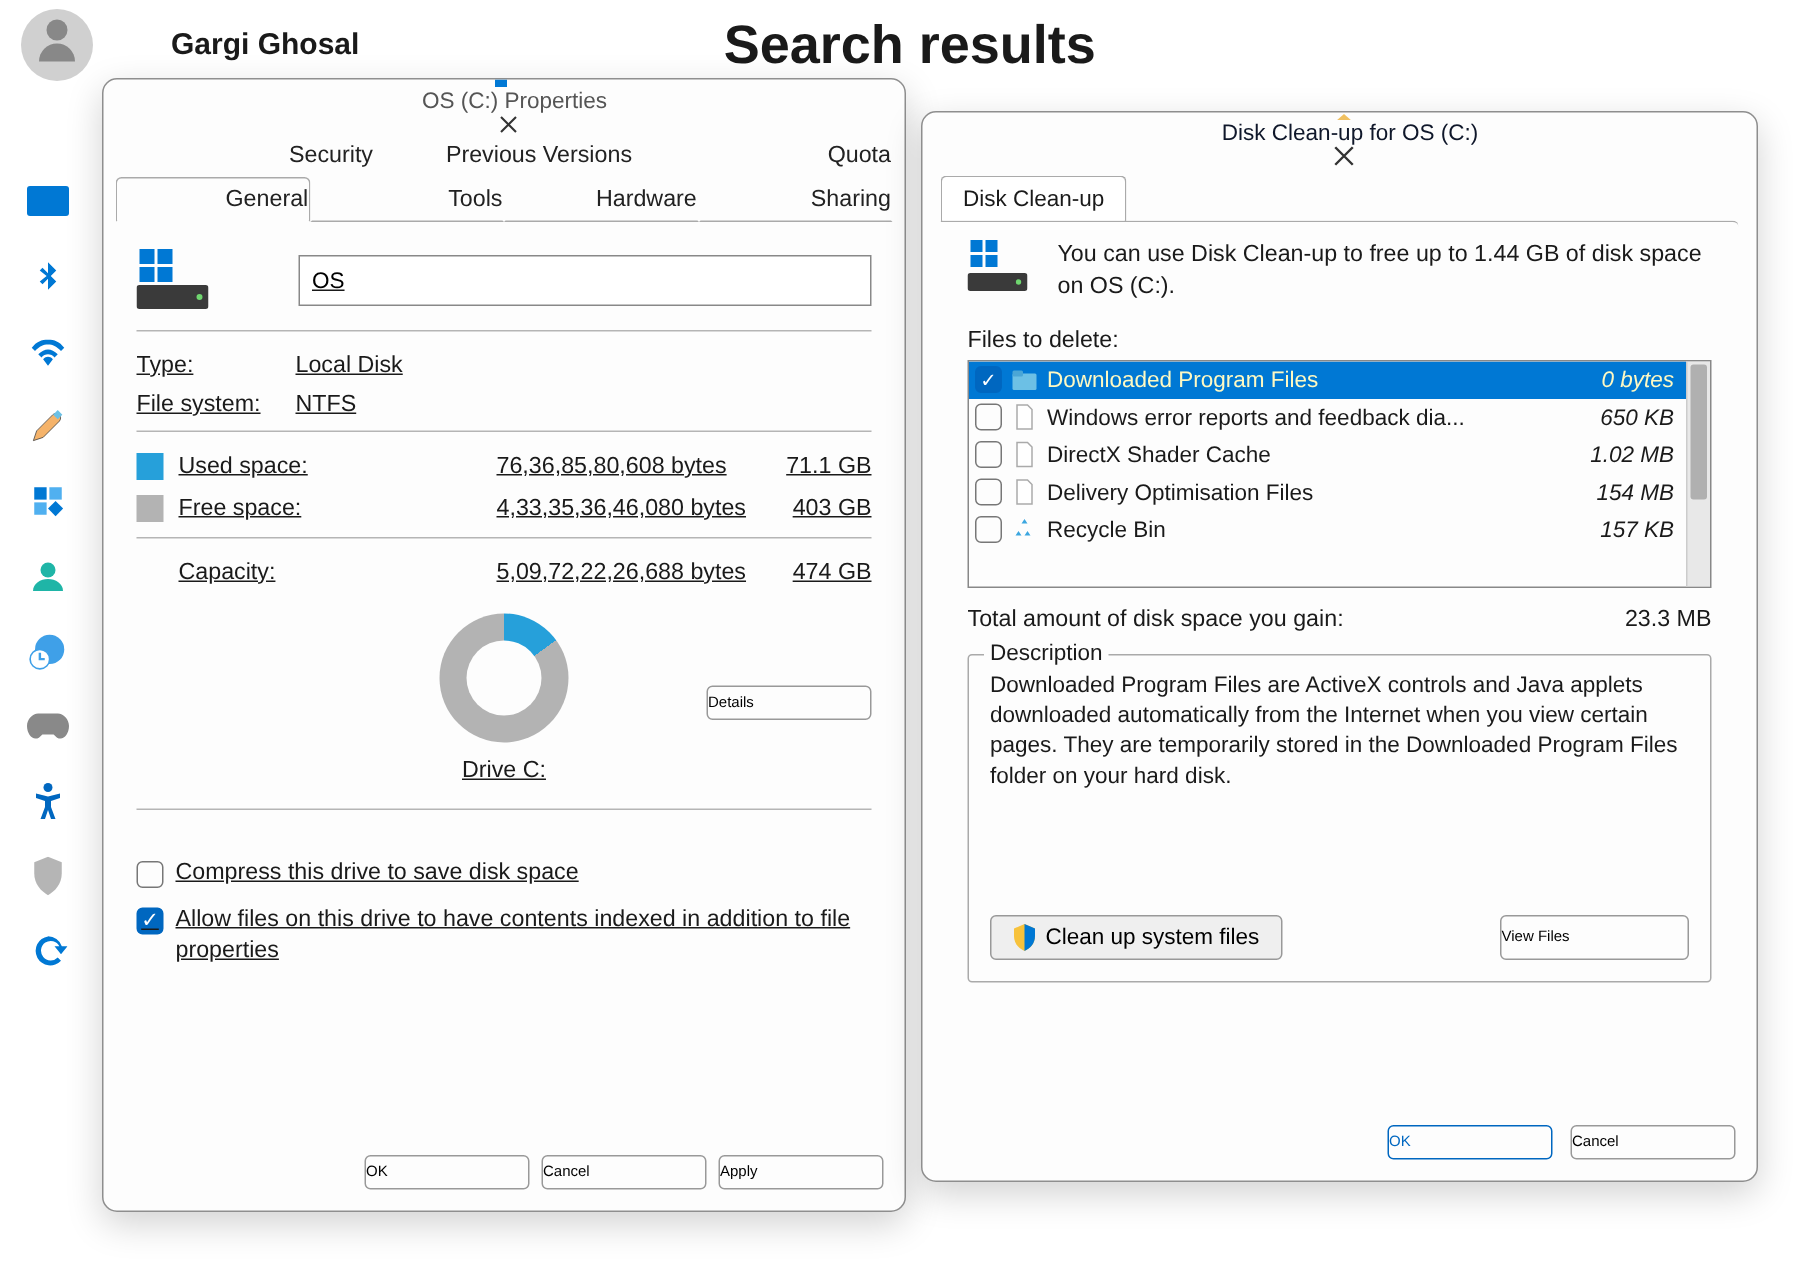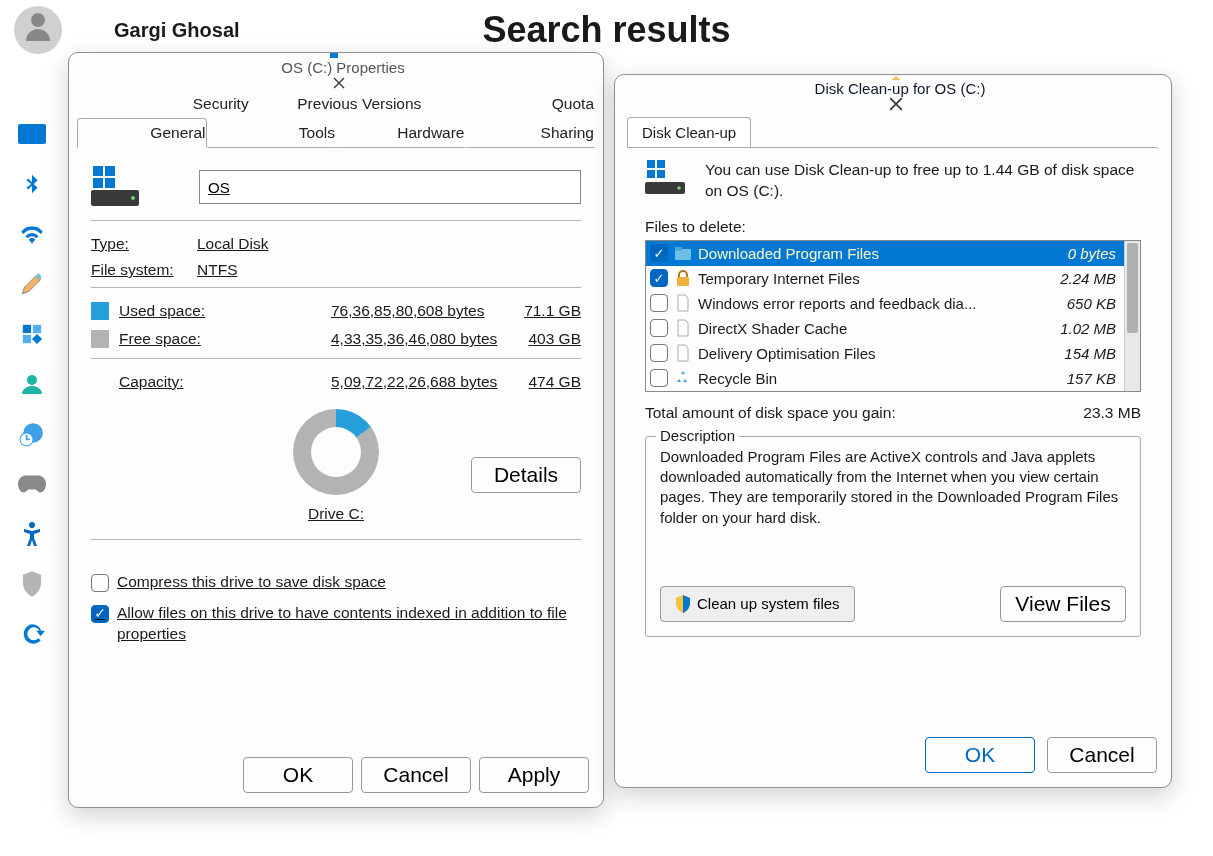--- a/index.html
+++ b/index.html
@@ -16,21 +16,21 @@
 
   
   .left-rail { position: absolute; top: 120px; left: 0; width: 64px; display:flex; flex-direction:column; align-items:center; gap:22px; }
   .rail-item { width:28px; height:28px; display:flex; align-items:center; justify-content:center; }
 
   
   .dialog { position:absolute; background:#fdfdfd; border:1px solid #8e8e8e; border-radius:10px; box-shadow: 0 8px 24px rgba(0,0,0,0.18); }
   .titlebar { display:flex; align-items:center; height:36px; padding:0 6px 0 12px;flex-direction:column; }
   .titlebar-title { font-size:15px; color:#555; margin-left:8px; flex:1; }
   .close-btn { width:44px; height:28px; display:flex; align-items:center; justify-content:center; border-radius:4px; cursor:pointer; color:#333 }
-  .dlg-btn { border:1px solid #999; background:#fdfdfd; padding:5px 0; border-radius:4px; font-size:21px; cursor:pointer; min-width:110px; text-align:center; }
+  .dlg-btn { border:1px solid #999; background:#fdfdfd; padding:5px 0; border-radius:4px; font-size:10px; cursor:pointer; min-width:110px; text-align:left; }
   .dlg-btn.primary { border:1px solid #0067c0; color:#0067c0; }
 
   
   #props { top: 52px; left: 68px; width: 536px; height: 756px; }
   .tabs-row { display:flex; border-bottom:0; margin: 0 8px; padding: 0; }
   .tabs-row2 { display:flex; margin: 0 8px; }
   .tab { flex:1; text-align:right; padding:5px 0; font-size:15.5px; color:#222; cursor:pointer; border:1px solid transparent; border-bottom:1px solid #aaa; }
   .tab.active { border:1px solid #aaa; border-bottom:1px solid #fdfdfd; border-radius:4px 4px 0 0; font-weight:400; }
   .tabs-row .tab { border-bottom:0; }
 
@@ -86,21 +86,21 @@
   .file-row.selected { background:#0078d4; color:#fef9c3; }
   .scrollbar { width:16px; background:#e8e8e8; border-left:1px solid #ccc; position:relative; }
   .scrollbar-thumb { position:absolute; left:2px; right:2px; top:2px; height:90px; background:#b0b0b0; border-radius:2px; }
 
   .total-row { display:flex; font-size:15.5px; margin-top:12px; }
   .total-row .tlabel { flex:1; }
 
   .desc-fieldset { border:1px solid #aaa; border-radius:3px; margin-top:14px; padding:10px 14px 14px; position:relative; }
   .desc-fieldset .legend { position:absolute; top:-10px; left:10px; background:#fdfdfd; padding:0 4px; font-size:15px; }
   .desc-text { font-size:15px; line-height:1.35; }
-  .desc-btns { display:flex; justify-content:space-between; margin-top:58px;gap:23px; }
+  .desc-btns { display:flex; justify-content:space-between; margin-top:82px;gap:23px; }
   .shield-btn { display:flex; align-items:center; justify-content:center; gap:6px; border:1px solid #999; border-radius:4px; padding:5px 14px; font-size:15px; cursor:pointer; }
 
   .cleanup-footer { position:absolute; bottom:14px; right:14px; display:flex; gap:12px; }
 </style>
 </head>
 <body>
 
 <div class="top-header">
   <div class="avatar">
       <div class="avatar-inner"></div>
@@ -312,29 +312,20 @@
           <div class="file-row selected">
             <span class="fchk checked"></span>
             <span class="ficon"><svg width="18" height="18" viewBox="0 0 18 18">
                 <rect x="1" y="5" width="16" height="11" rx="1" fill="#6cc0e5"></rect>
                 <rect x="1" y="3" width="7" height="4" rx="1" fill="#4aa6d6"></rect>
               </svg></span>
             <span class="fname">Downloaded Program Files</span>
             <span class="fsize">0 bytes</span>
           </div>
           <div class="file-row">
-            <span class="fchk checked"></span>
-            <span class="ficon"><svg width="18" height="18" viewBox="0 0 18 18">
-                <rect x="3" y="8" width="12" height="9" rx="1" fill="#f0b040"></rect>
-                <path d="M5 8V6a4 4 0 0 1 8 0v2" fill="none" stroke="#b07820" stroke-width="2"></path>
-              </svg></span>
-            <span class="fname">Temporary Internet Files</span>
-            <span class="fsize">2.24 MB</span>
-          </div>
-          <div class="file-row">
             <span class="fchk"></span>
             <span class="ficon"><svg width="18" height="18" viewBox="0 0 18 18">
                 <path d="M4 1h7l3 3v13H4z" fill="#fff" stroke="#aaa"></path>
               </svg></span>
             <span class="fname">Windows error reports and feedback dia...</span>
             <span class="fsize">650 KB</span>
           </div>
           <div class="file-row">
             <span class="fchk"></span>
             <span class="ficon"><svg width="18" height="18" viewBox="0 0 18 18">

